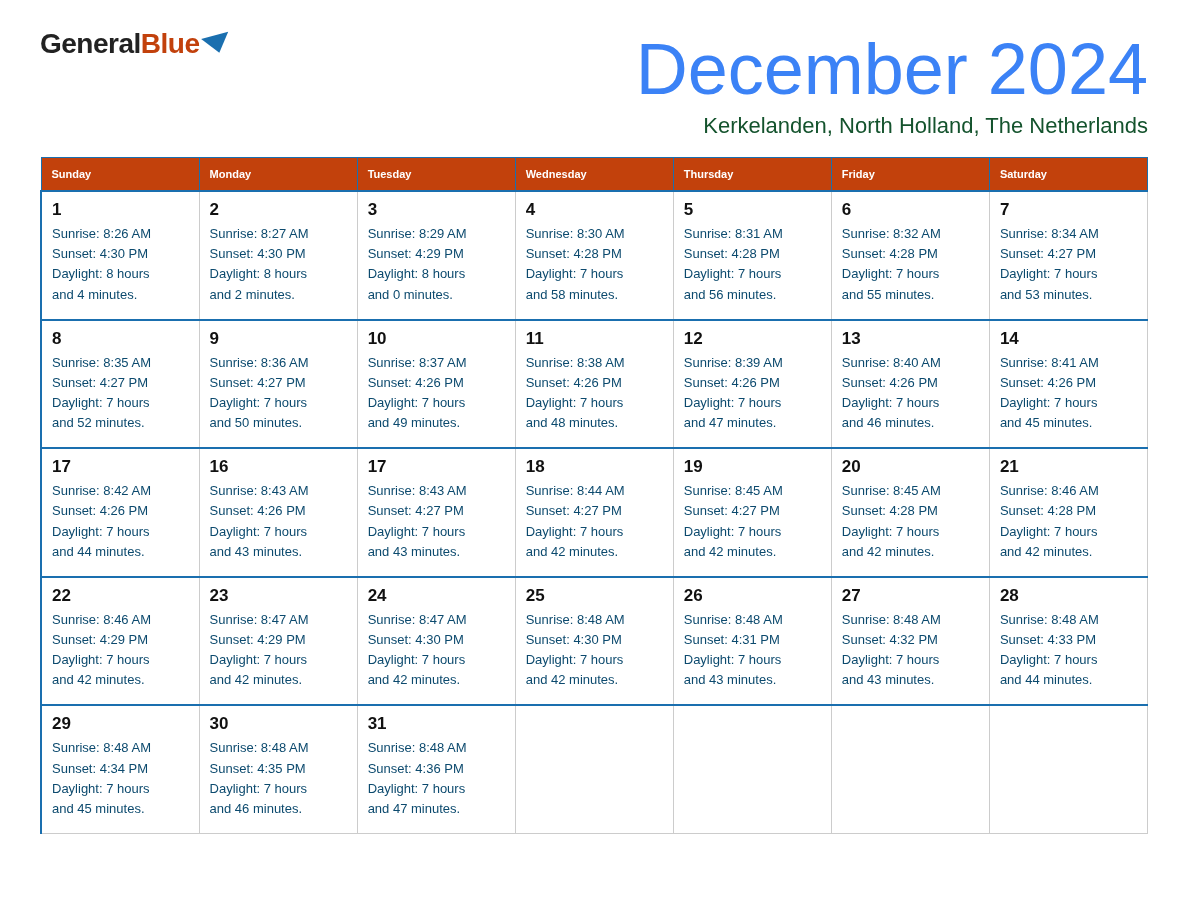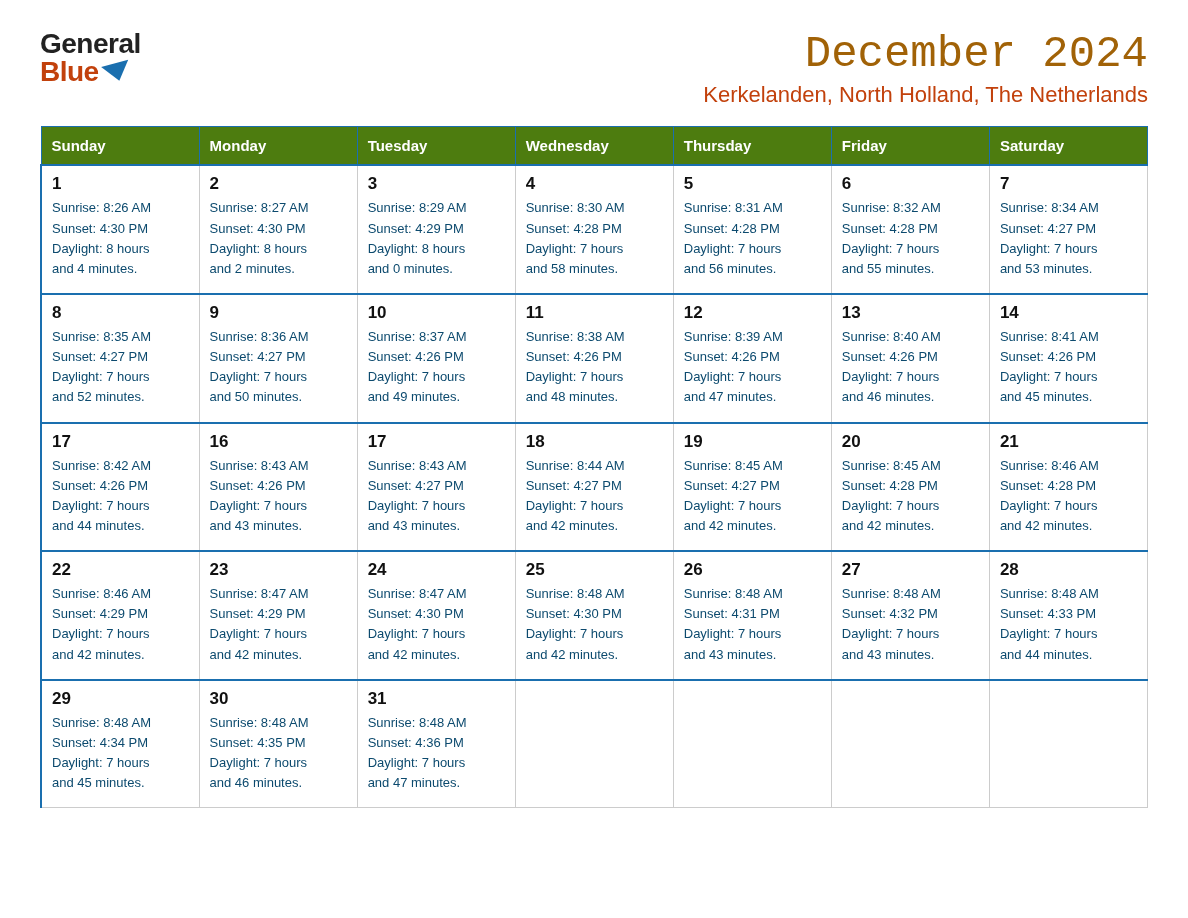--- a/index.html
+++ b/index.html
@@ -12,21 +12,21 @@
       min-height: 918px;
     }
     .header-row {
       display: flex;
       align-items: flex-start;
       justify-content: space-between;
       margin-bottom: 10px;
     }
     .logo {
       display: flex;
-      flex-direction: column;
+      flex-direction: row;
       align-items: flex-start;
       line-height: 1;
     }
     .logo-text-general {
       font-size: 28px;
       font-weight: bold;
       color: #222;
       letter-spacing: -0.5px;
     }
     .logo-text-blue {
@@ -44,40 +44,39 @@
       border-left: 14px solid transparent;
       border-right: 14px solid transparent;
       border-top: 18px solid #1a6faf;
       margin-left: 4px;
       transform: rotate(-15deg);
     }
     .title-block {
       text-align: right;
     }
     .calendar-title {
-      font-size: 44px;
+      font-size: 72px;
       font-weight: normal;
-      color: #a16207;
+      color: #3b82f6;
       line-height: 1.1;
-      font-family: Liberation Mono, monospace;
     }
     .calendar-subtitle {
       font-size: 22px;
-      color: #c2410c;
+      color: #14532d;
       margin-top: 4px;
     }
     table {
       width: 100%;
       border-collapse: collapse;
       margin-top: 18px;
     }
     thead tr th {
-      background-color: #4d7c0f;
+      background-color: #c2410c;
       color: #fff;
-      font-size: 15px;
+      font-size: 11px;
       font-weight: bold;
       padding: 10px 10px;
       text-align: left;
       border: 1px solid #1a6faf;
     }
     tbody tr td {
       vertical-align: top;
       padding: 8px 10px 14px 10px;
       border: 1px solid #ccc;
       font-size: 13.5px;

